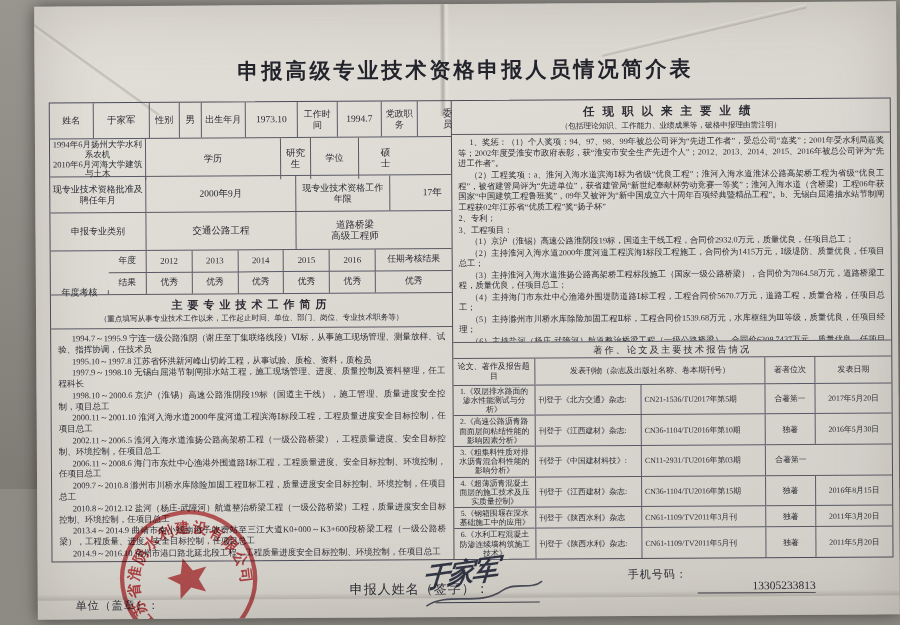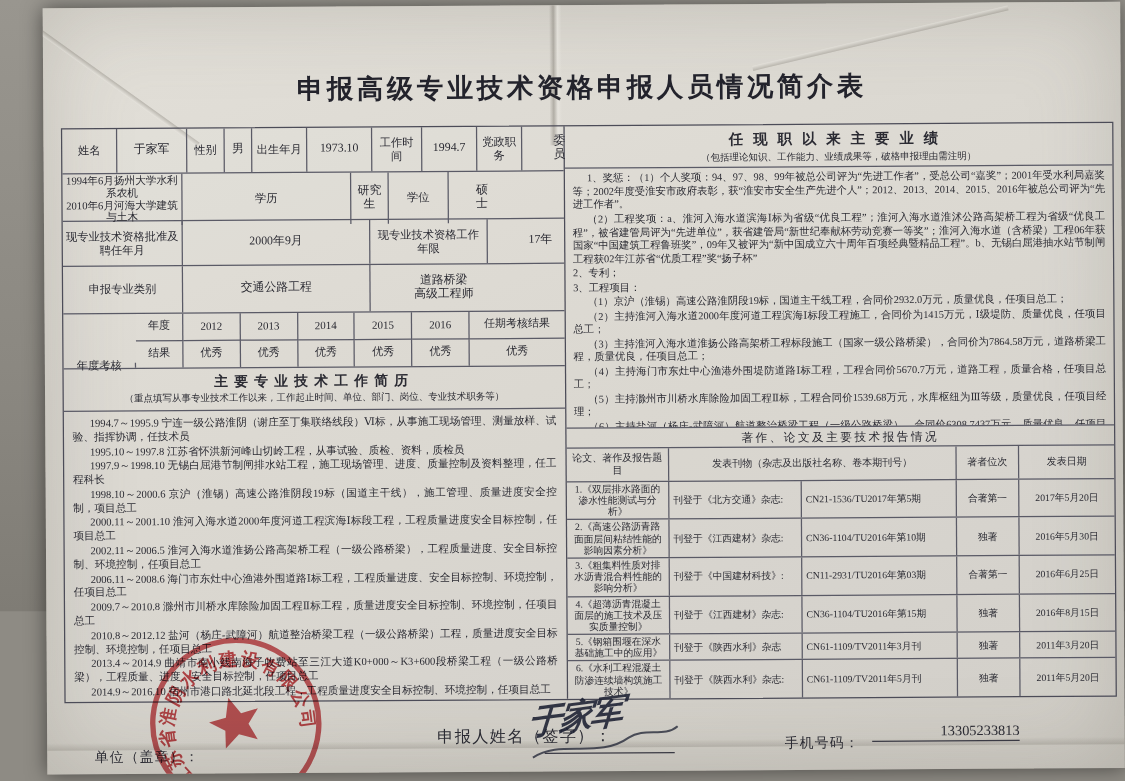--- a/index.html
+++ b/index.html
@@ -61,21 +61,21 @@
   .pub-row{display:grid;grid-template-columns:82px 106px 124px 50px 1fr;flex:1;border-bottom:1px solid #5a5a66;font-size:7.8px;}
   .pub-row:last-child{border-bottom:none;}
   .pub-row .pc{border-right:1px solid #5a5a66;display:flex;align-items:center;padding:1px 3px;line-height:1.18;}
   .pub-row .pc:last-child{border-right:none;}
   .pub-row .pc.ctr{justify-content:center;text-align:center;}
   .pub-row .pc.t{text-align:center;}
 
   .footer-unit{position:absolute;left:38px;top:592px;font-size:11px;letter-spacing:1px;}
   .footer-applicant{position:absolute;left:312px;top:576px;font-size:13px;letter-spacing:1px;}
   .sig-line{position:absolute;left:398px;top:598px;width:104px;border-bottom:1px solid #3a3a44;}
-  .footer-phone-label{position:absolute;left:590px;top:584px;font-size:11px;letter-spacing:1px;}
+  .footer-phone-label{position:absolute;left:590px;top:564px;font-size:11px;letter-spacing:1px;}
   .footer-phone{position:absolute;left:660px;top:577px;width:118px;text-align:right;font-size:11.5px;border-bottom:1px solid #3a3a44;padding-bottom:1px;}
 
   .stamp{position:absolute;left:76px;top:498px;width:150px;height:150px;opacity:.82;transform:rotate(-16deg);mix-blend-mode:multiply;}
   .signature{position:absolute;left:386px;top:548px;width:130px;height:58px;color:#1c2032;transform:rotate(-7deg);}
   .signature .sigtext{font-size:27px;font-style:italic;font-weight:bold;letter-spacing:-2px;transform:skewX(-12deg);display:inline-block;opacity:.88;}
   .signature svg{position:absolute;left:-6px;top:28px;}
 </style>
 </head>
 <body>
 
@@ -203,21 +203,20 @@
             <div class="pc">刊登于《江西建材》杂志:</div>
             <div class="pc">CN36-1104/TU2016年第10期</div>
             <div class="pc ctr">独著</div>
             <div class="pc ctr">2016年5月30日</div>
           </div>
           <div class="pub-row">
             <div class="pc t">3.《粗集料性质对排水沥青混合料性能的影响分析》</div>
             <div class="pc">刊登于《中国建材科技》:</div>
             <div class="pc">CN11-2931/TU2016年第03期</div>
             <div class="pc ctr">合著第一</div>
-            <div class="pc ctr">2016年6月25日</div>
           </div>
           <div class="pub-row">
             <div class="pc t">4.《超薄沥青混凝土面层的施工技术及压实质量控制》</div>
             <div class="pc">刊登于《江西建材》杂志:</div>
             <div class="pc">CN36-1104/TU2016年第15期</div>
             <div class="pc ctr">独著</div>
             <div class="pc ctr">2016年8月15日</div>
           </div>
           <div class="pub-row">
             <div class="pc t">5.《钢箱围堰在深水基础施工中的应用》</div>

